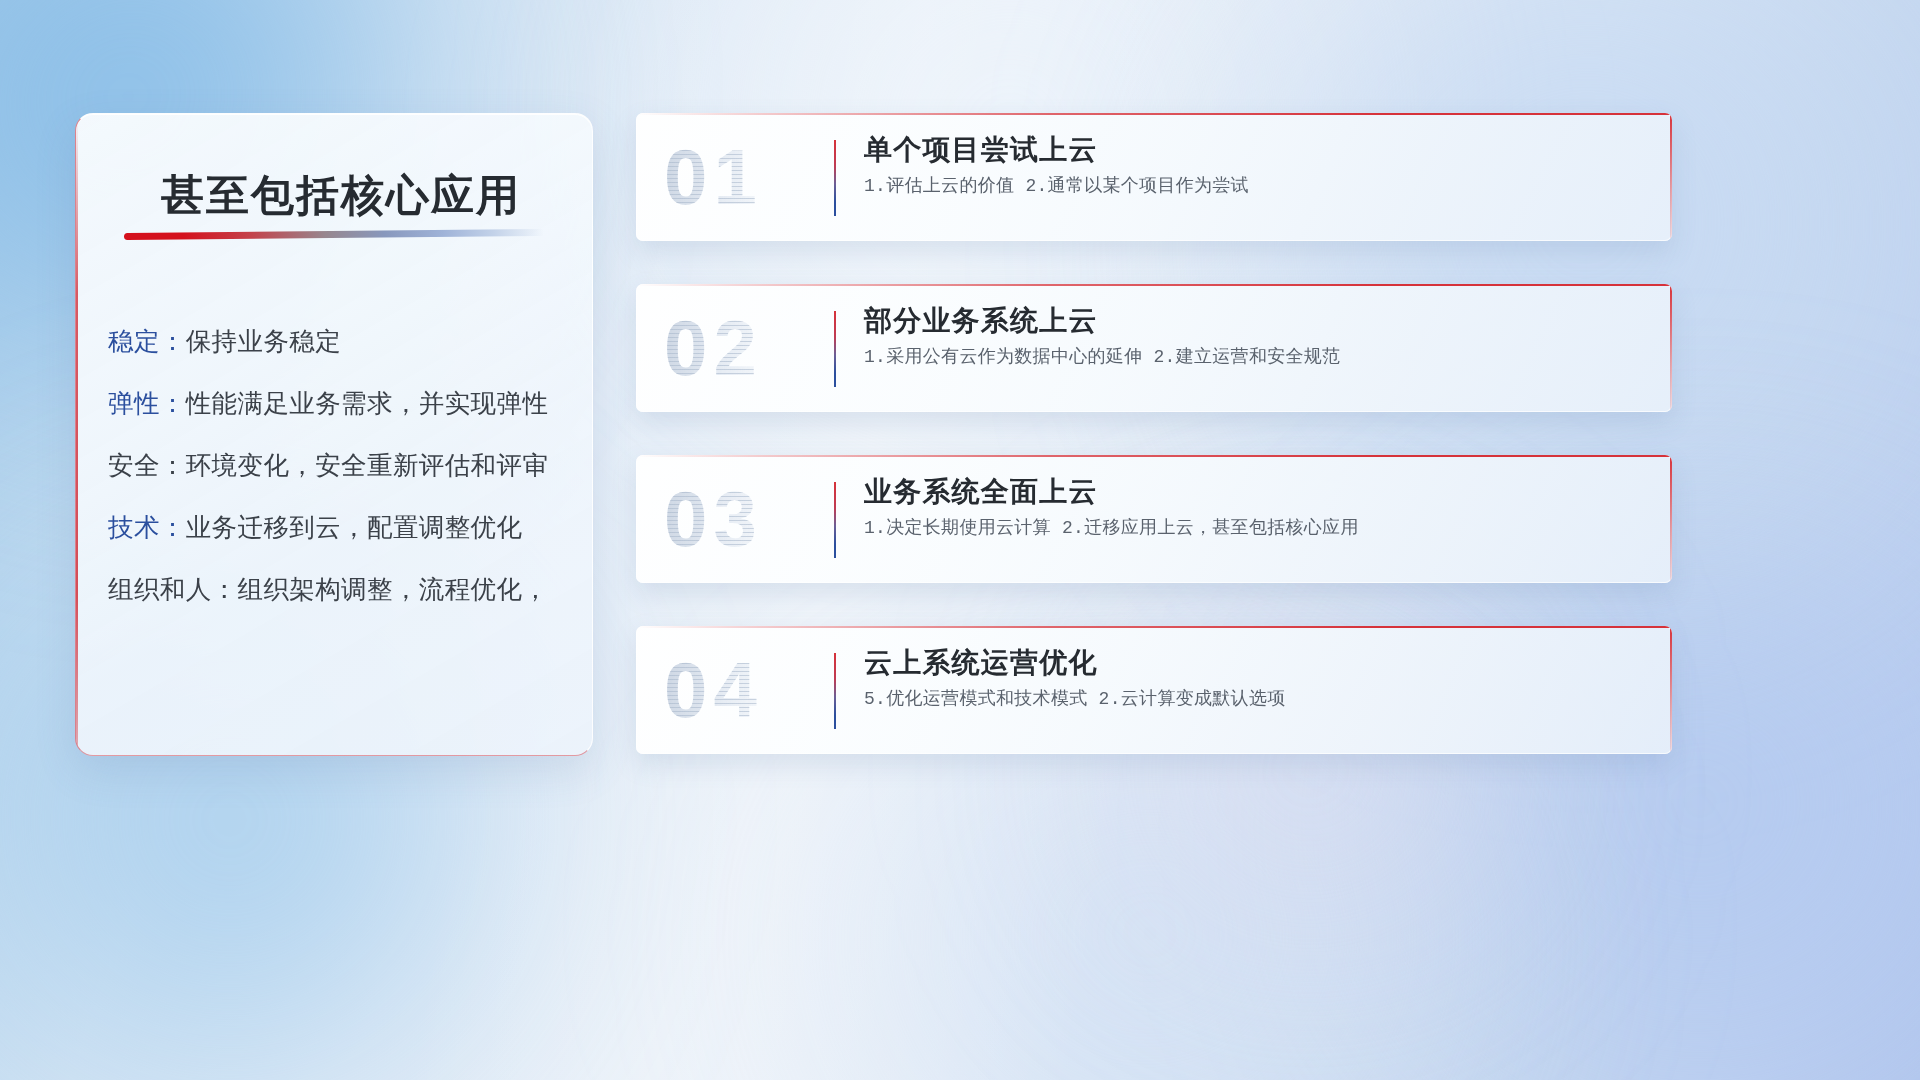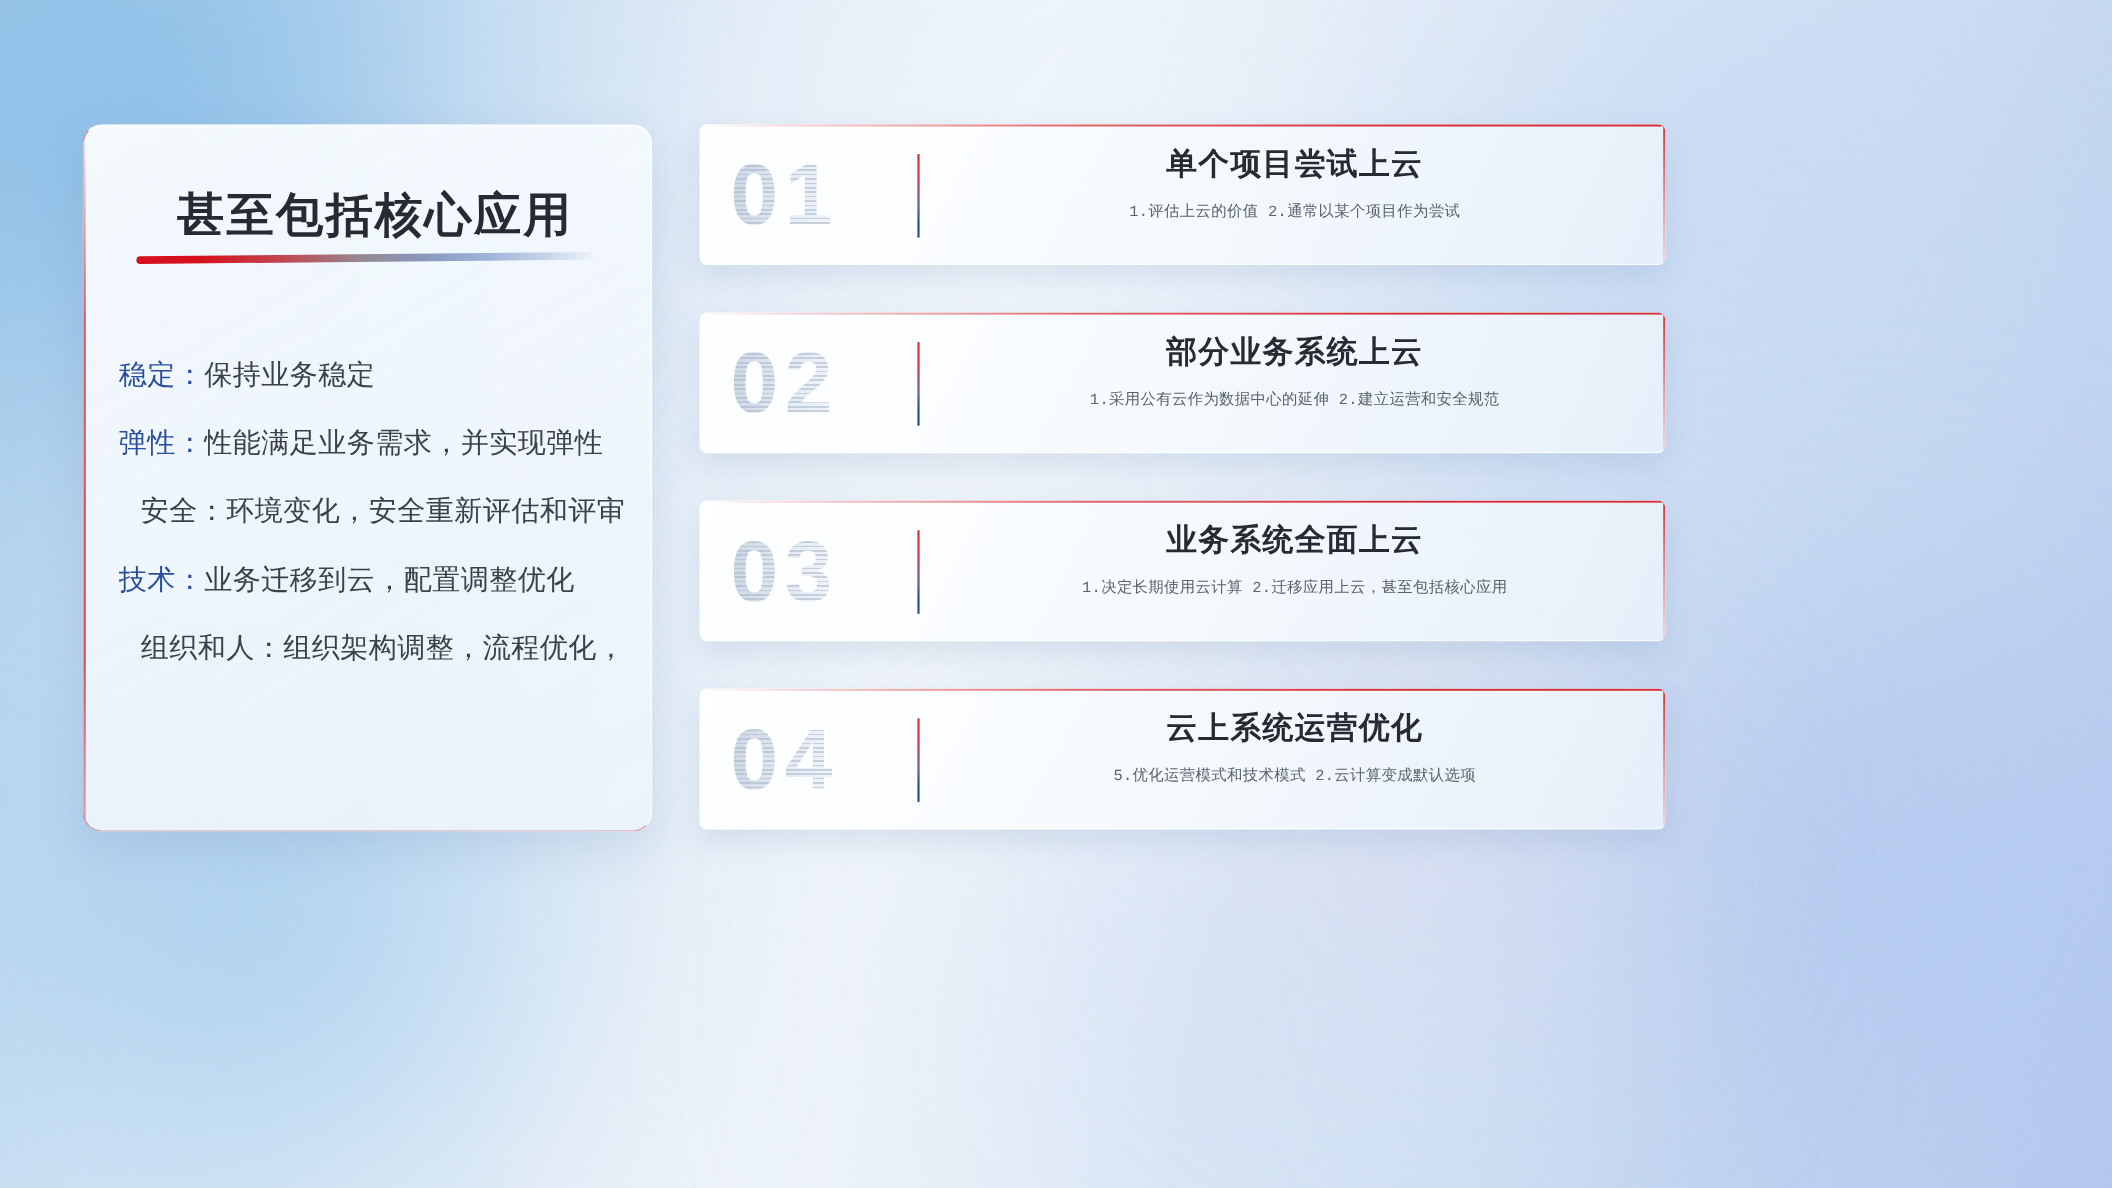--- a/index.html
+++ b/index.html
@@ -82,37 +82,36 @@
     border-radius:4px;
     transform:skewY(-.55deg);
   }
   .panel-list{ position:absolute; left:32px; top:196px; width:470px; }
   .panel-item{
     font-size:25.5px; line-height:62px; white-space:nowrap;
     color:#3b4149; letter-spacing:.4px;
   }
   .panel-item .lbl{ font-weight:400; }
   .panel-item .lbl.accent{ color:#2b4f9e; }
-  .panel-item .lbl.plain{ color:#3b4149;margin-left:20px; }
+  .panel-item .lbl.plain{ color:#3b4149; }
   .panel-item .txt{ color:#3b4149; }
 
   
   #cards{ position:absolute; left:636px; top:113px; width:866px; }
   .card{
-    position:relative; width:878px; height:128px; margin-bottom:43px;
+    position:relative; width:1036px; height:128px; margin-bottom:43px;
     border-radius:7px;
     background:linear-gradient(118deg,
       rgba(255,255,255,.98) 0%,
       rgba(252,254,255,.96) 22%,
       rgba(247,251,254,.93) 48%,
       rgba(240,246,252,.90) 74%,
       rgba(234,242,251,.88) 100%);
     box-shadow:0 10px 26px rgba(95,125,170,.16), inset 0 0 0 1px rgba(255,255,255,.7);
     overflow:hidden;
-    text-align:center;
   }
   .card::before{
     content:""; position:absolute; left:0; top:0; height:2.4px; width:100%;
     background:linear-gradient(90deg,
       rgba(214,50,58,0) 0%, rgba(214,50,58,.25) 12%,
       rgba(214,50,58,.75) 40%, #d6323a 72%, #d6323a 100%);
   }
   .card::after{
     content:""; position:absolute; right:0; top:0; width:1.6px; height:100%;
     background:linear-gradient(180deg, #d6323a 0%, rgba(214,50,58,.45) 60%, rgba(214,50,58,.15) 100%);
@@ -132,21 +131,21 @@
   .card-divider{
     position:absolute; left:198px; top:27px; width:2.2px; height:76px;
     background:linear-gradient(180deg, #d6323a 0%, #c03b52 34%, #6a5f96 58%, #2b4f9e 82%, #2b4f9e 100%);
   }
   .card-body{ position:absolute; left:228px; top:21px; right:24px;font-family:Liberation Mono, monospace; }
   .card-title{
     font-size:28px; font-weight:700; color:#262b31;
     letter-spacing:1.2px; line-height:1.25; white-space:nowrap;
   }
   .card-desc{
-    margin-top:14px; font-size:14px; color:#5a626d;
+    margin-top:4px; font-size:18px; color:#5a626d;
     letter-spacing:.3px; white-space:nowrap;
   }
 </style>
 </head>
 <body>
 
 <div id="bg">
   <div class="bg-base"></div>
   <div class="blob b1"></div>
   <div class="blob b2"></div>

